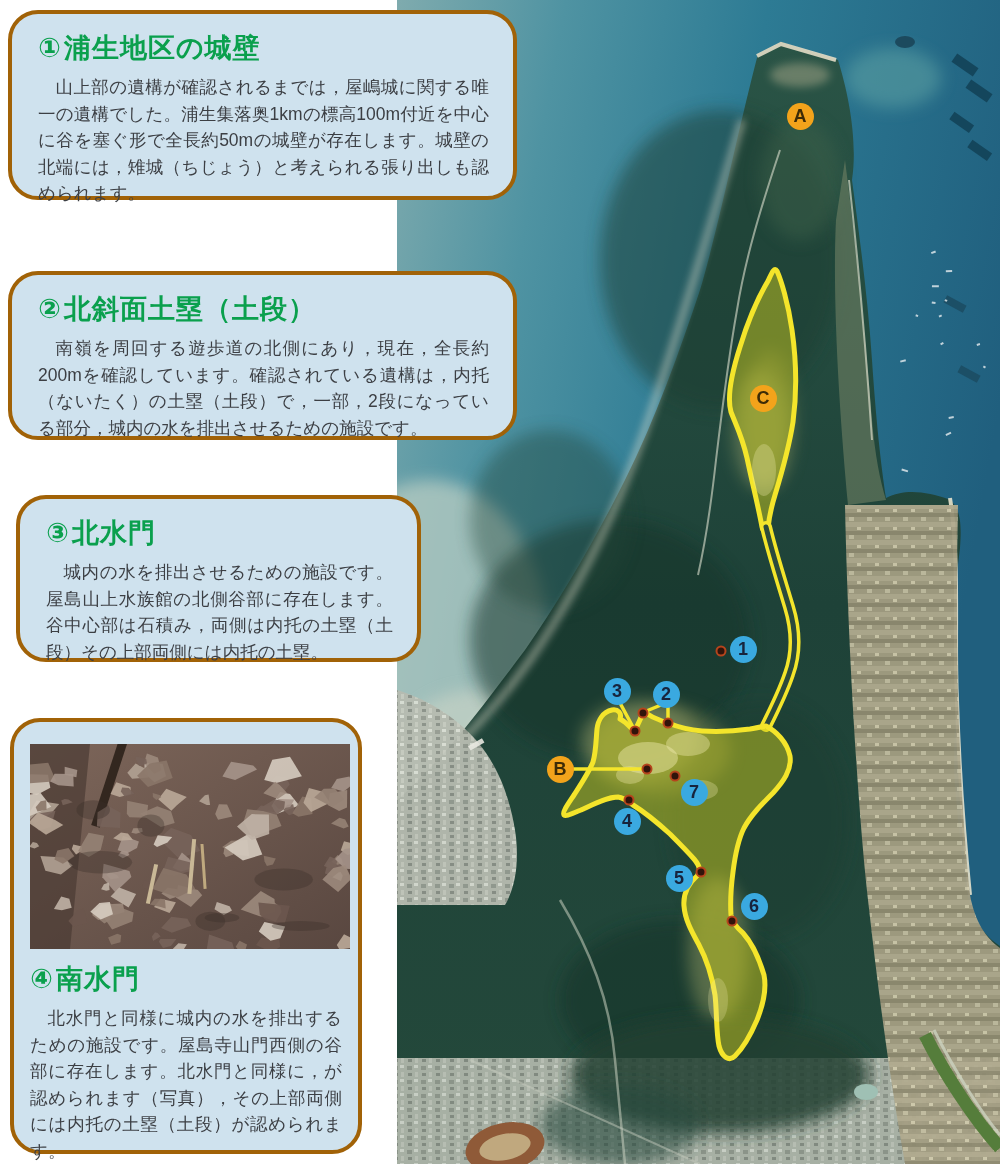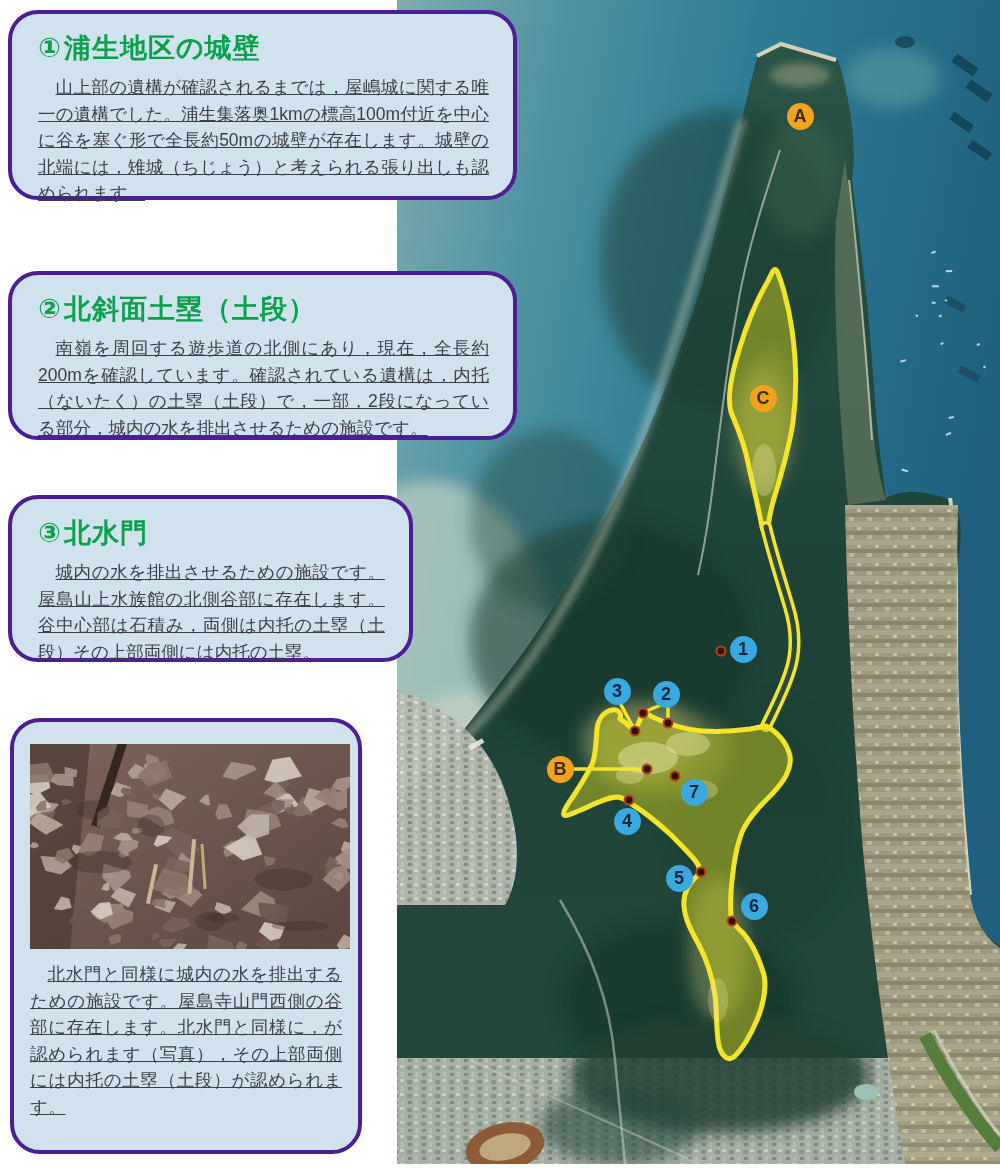--- a/index.html
+++ b/index.html
@@ -4,26 +4,26 @@
 <style>
   html,body{margin:0;padding:0;background:#ffffff;}
   #stage{position:relative;width:1000px;height:1169px;background:#ffffff;overflow:hidden;
          font-family:"Liberation Sans","DejaVu Sans",sans-serif;}
   #map-svg{position:absolute;left:0;top:0;z-index:1;}
   #marker-layer{position:absolute;left:0;top:0;width:1000px;height:1169px;z-index:2;pointer-events:none;}
   .marker{position:absolute;width:27px;height:27px;border-radius:50%;display:flex;align-items:center;
           justify-content:center;font-weight:bold;font-size:18px;line-height:1;}
   .marker.blue{background:#3aa9e0;color:#17243d;}
   .marker.orange{background:#f3a31b;color:#3d2b07;}
-  .info-box{position:absolute;z-index:3;background:#cfe2ee;border:4px solid #4c1d95;border-radius:30px;
+  .info-box{position:absolute;z-index:3;background:#cfe2ee;border:4px solid #a16207;border-radius:30px;
             box-sizing:border-box;padding:16px 24px 12px 26px;}
   .box-title{color:#0aa04d;font-weight:bold;font-size:27px;letter-spacing:1px;margin:0;}
   .box-title .tnum{margin-right:2px;}
   .box-body{margin:8px 0 0 0;font-size:17.5px;line-height:1.52;color:#3c3f44;text-indent:1em;
-            text-align:justify;text-decoration:underline;}
+            text-align:justify;}
   .photo-wrap{margin:6px auto 12px auto;width:320px;height:205px;overflow:hidden;background:#5c473d;}
 </style>
 </head>
 <body>
 
 <div id="stage">
 
   <svg id="map-svg" width="1000" height="1169" viewBox="0 0 1000 1169">
     <defs>
       <clipPath id="mapclip">
@@ -252,21 +252,21 @@
   <div class="info-box" style="left:8px;top:10px;width:509px;height:190px">
     <h2 class="box-title"><span class="tnum">①</span><span>浦生地区の城壁</span></h2>
     <p class="box-body">山上部の遺構が確認されるまでは，屋嶋城に関する唯一の遺構でした。浦生集落奥1kmの標高100m付近を中心に谷を塞ぐ形で全長約50mの城壁が存在します。城壁の北端には，雉城（ちじょう）と考えられる張り出しも認められます。</p>
   </div>
 
   <div class="info-box" style="left:8px;top:271px;width:509px;height:169px">
     <h2 class="box-title"><span class="tnum">②</span><span>北斜面土塁（土段）</span></h2>
     <p class="box-body">南嶺を周回する遊歩道の北側にあり，現在，全長約200mを確認しています。確認されている遺構は，内托（ないたく）の土塁（土段）で，一部，2段になっている部分，城内の水を排出させるための施設です。</p>
   </div>
 
-  <div class="info-box" style="left:8px;top:495px;width:405px;height:167px">
+  <div class="info-box" style="left:16px;top:495px;width:405px;height:167px">
     <h2 class="box-title"><span class="tnum">③</span><span>北水門</span></h2>
     <p class="box-body">城内の水を排出させるための施設です。屋島山上水族館の北側谷部に存在します。谷中心部は石積み，両側は内托の土塁（土段）その上部両側には内托の土塁。</p>
   </div>
 
   <div class="info-box" style="left:10px;top:718px;width:352px;height:436px;padding:16px 16px 12px 16px">
     <div class="photo-wrap">
       <svg id="photo-svg" width="320" height="205" viewBox="0 0 320 205">
         <defs>
           <linearGradient id="pg" x1="0" y1="0" x2="1" y2="1">
             <stop offset="0" stop-color="#7d665a"></stop>
@@ -380,16 +380,17 @@
             <ellipse cx="120.90852594045387" cy="81.64745817968969" rx="13.523620961012142" ry="11.089996993117964" fill="#3a2e28" opacity="0.35"></ellipse>
             <ellipse cx="63.17853334507837" cy="65.90558603680952" rx="16.744774747055384" ry="9.61060863994556" fill="#3a2e28" opacity="0.35"></ellipse>
           </g>
         <g id="poles" fill="#c9b896">
           <rect x="160" y="95" width="4" height="55" transform="rotate(5 162 120)"></rect>
           <rect x="172" y="100" width="3" height="45" fill="#bfa97f" transform="rotate(-4 173 122)"></rect>
           <rect x="120" y="120" width="4" height="40" transform="rotate(12 122 140)"></rect>
         </g>
       </svg>
     </div>
+    <h2 class="box-title"><span class="tnum">④</span><span>南水門</span></h2>
     <p class="box-body">北水門と同様に城内の水を排出するための施設です。屋島寺山門西側の谷部に存在します。北水門と同様に，が認められます（写真），その上部両側には内托の土塁（土段）が認められます。</p>
   </div>
 
 </div>
 
 </body></html>

